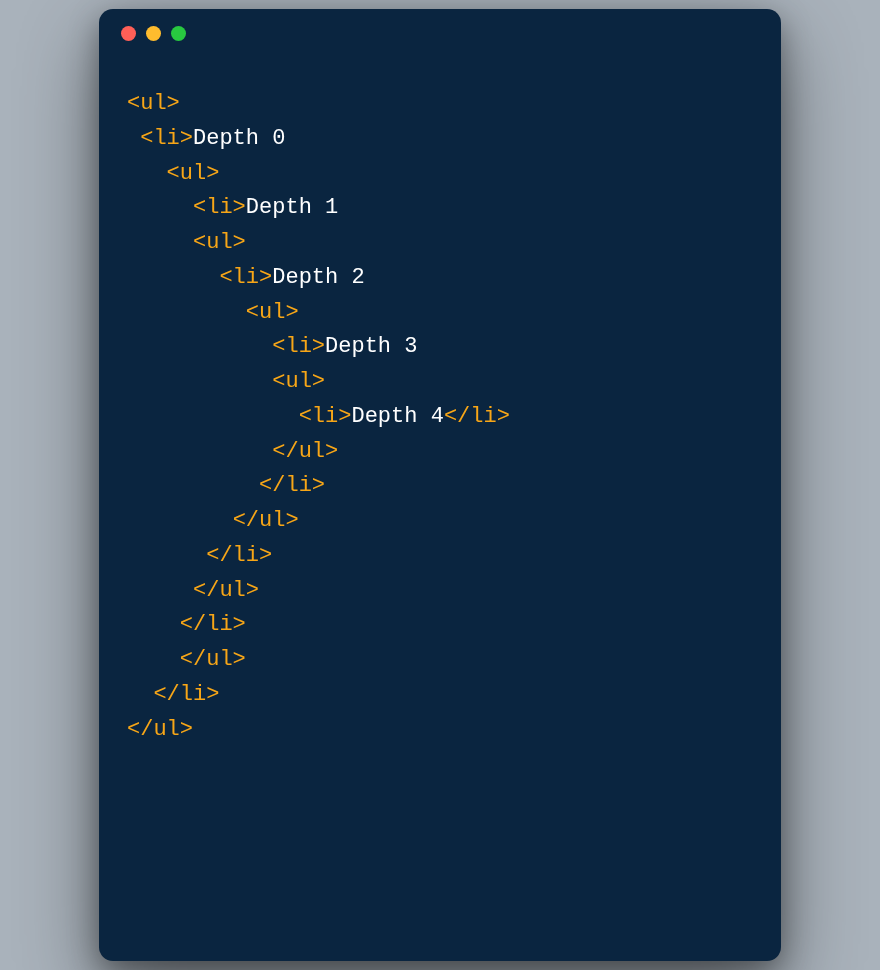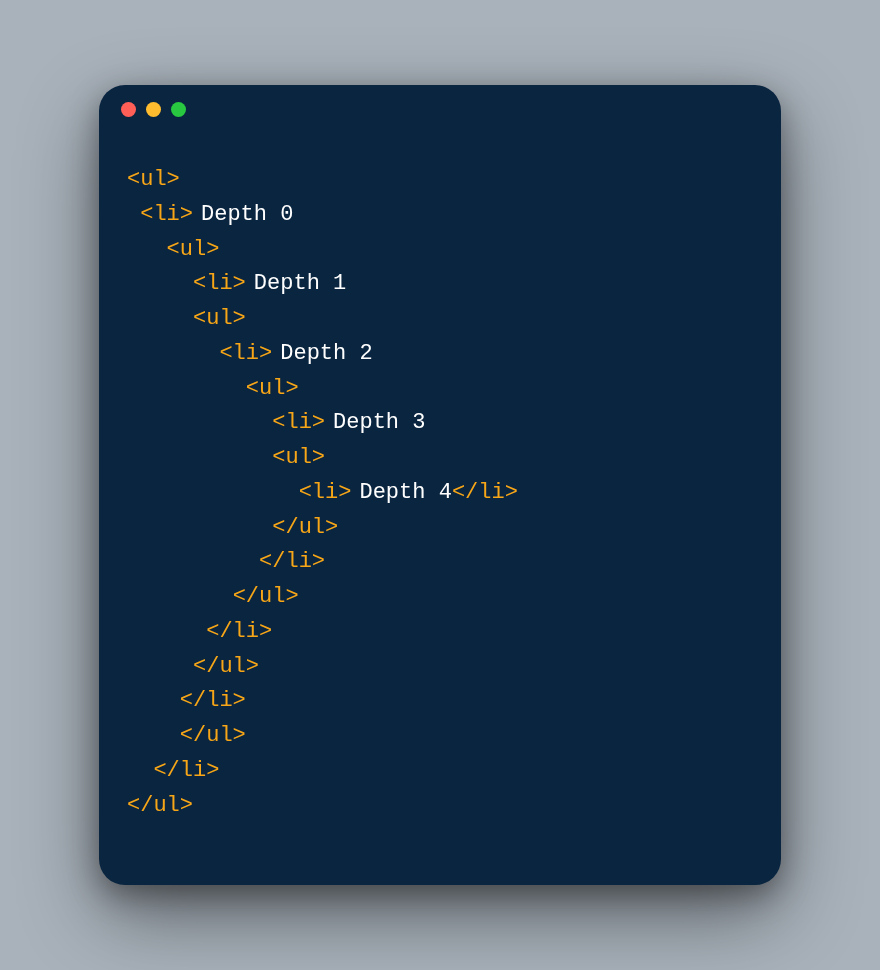--- a/index.html
+++ b/index.html
@@ -8,23 +8,23 @@
       width: 880px;
       height: 970px;
       background: #a9b2bb;
       display: flex;
       align-items: center;
       justify-content: center;
       font-family: "SF Mono", "Menlo", "Consolas", "Liberation Mono", monospace;
     }
     .window {
       width: 682px;
-      height: 800px;
+      height: 952px;
       background: #0a2540;
-      border-radius: 26px;
+      border-radius: 14px;
       box-shadow: 0 30px 80px rgba(0,0,0,0.45), 0 10px 30px rgba(0,0,0,0.35);
       overflow: hidden;
       padding-bottom: 20px;
     }
     .titlebar {
       height: 48px;
       display: flex;
       align-items: center;
       padding-left: 22px;
       gap: 10px;
@@ -38,21 +38,21 @@
     .tl-min   { background: #febc2e; }
     .tl-max   { background: #28c840; }
     .code-area {
       padding: 30px 28px 20px 28px;
       font-size: 22px;
       line-height: 1.58;
       white-space: pre;
       color: #f5f5f5;
     }
     .tag { color: #f7a617; }
-    .txt { color: #ffffff; margin-left: 8px; }
+    .txt { color: #ffffff; }
   </style>
 </head>
 <body>
 
 <div class="window">
   <div class="titlebar">
     <div class="traffic-light tl-close"></div>
     <div class="traffic-light tl-min"></div>
     <div class="traffic-light tl-max"></div>
   </div>

